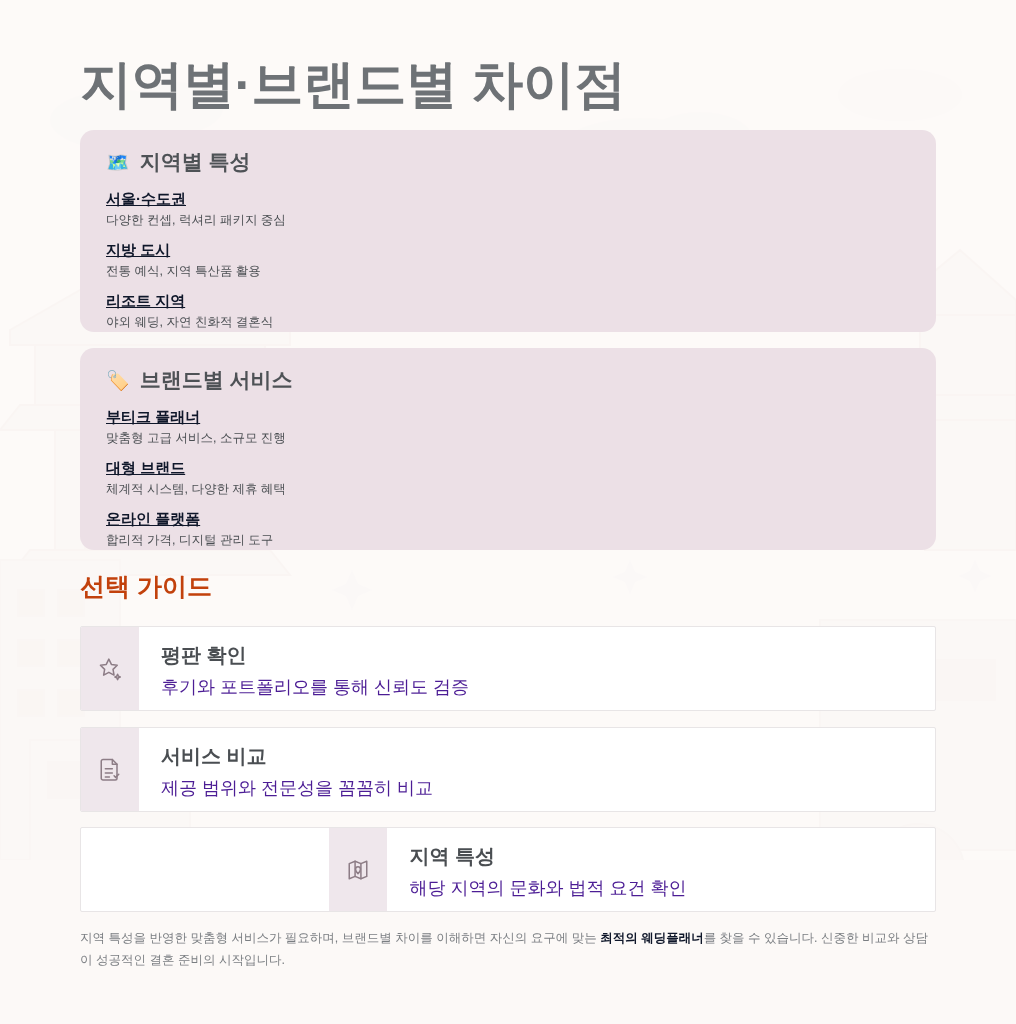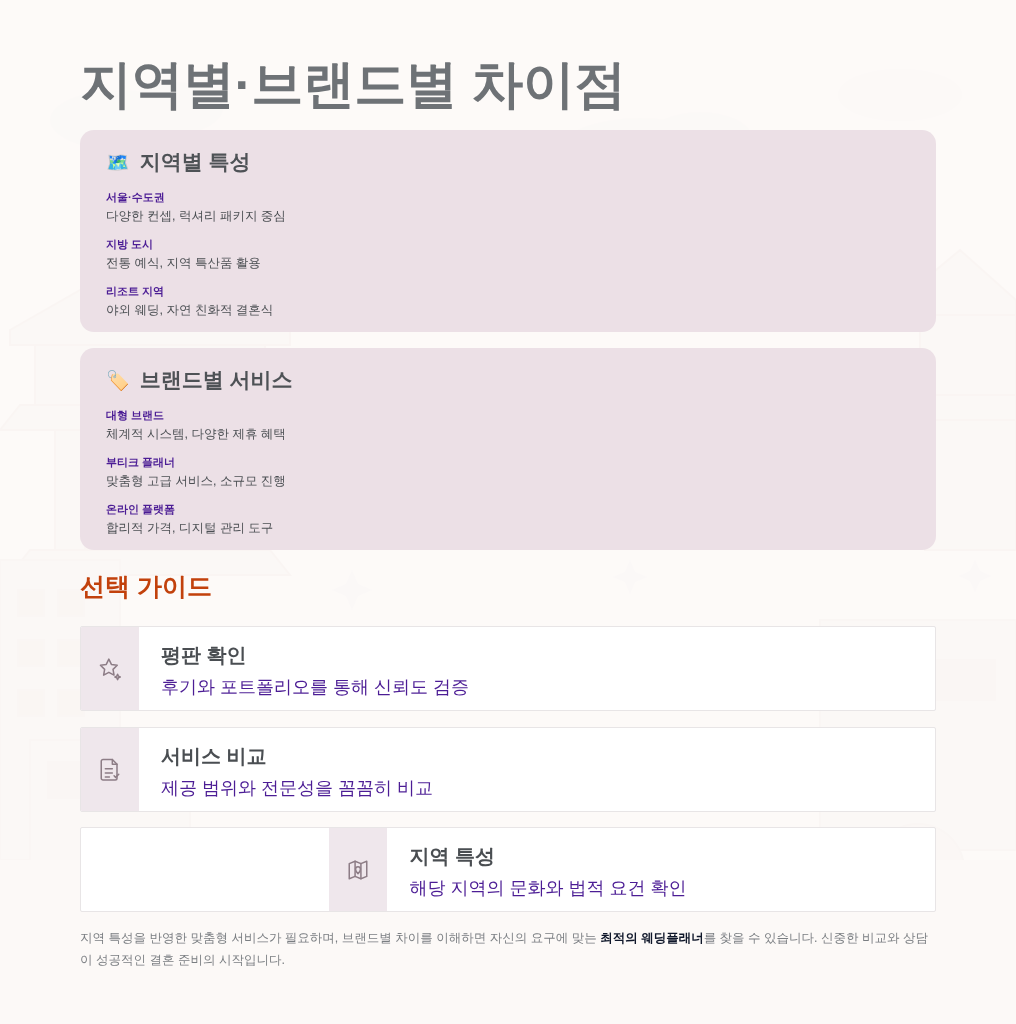--- a/index.html
+++ b/index.html
@@ -67,24 +67,25 @@
   .card-head .emoji { font-size: 19px; line-height: 1; }
   .card-head .title {
     font-size: 21px;
     font-weight: 700;
     color: #4e5256;
   }
 
   .kv { margin-bottom: 12px; }
   .kv:last-child { margin-bottom: 0; }
   .kv .k {
-    font-size: 11px;
+    font-size: 15px;
     font-weight: 700;
-    color: #4c1d95;
+    color: #0f172a;
     margin-bottom: 3px;
+    text-decoration: underline;
   }
   .kv .v {
     font-size: 12.5px;
     color: #4b4f53;
   }
 
   .section-title {
     position: absolute;
     left: 80px;
     top: 570px;
@@ -236,26 +237,26 @@
       <div class="v">야외 웨딩, 자연 친화적 결혼식</div>
     </div>
   </section>
 
   <section class="card brand">
     <div class="card-head">
       <span class="emoji">🏷️</span>
       <span class="title">브랜드별 서비스</span>
     </div>
     <div class="kv">
+      <div class="k">부티크 플래너</div>
+      <div class="v">맞춤형 고급 서비스, 소규모 진행</div>
+    </div>
+    <div class="kv">
       <div class="k">대형 브랜드</div>
       <div class="v">체계적 시스템, 다양한 제휴 혜택</div>
-    </div>
-    <div class="kv">
-      <div class="k">부티크 플래너</div>
-      <div class="v">맞춤형 고급 서비스, 소규모 진행</div>
     </div>
     <div class="kv">
       <div class="k">온라인 플랫폼</div>
       <div class="v">합리적 가격, 디지털 관리 도구</div>
     </div>
   </section>
 
   <h2 class="section-title">선택 가이드</h2>
 
   <div class="guide g1">

